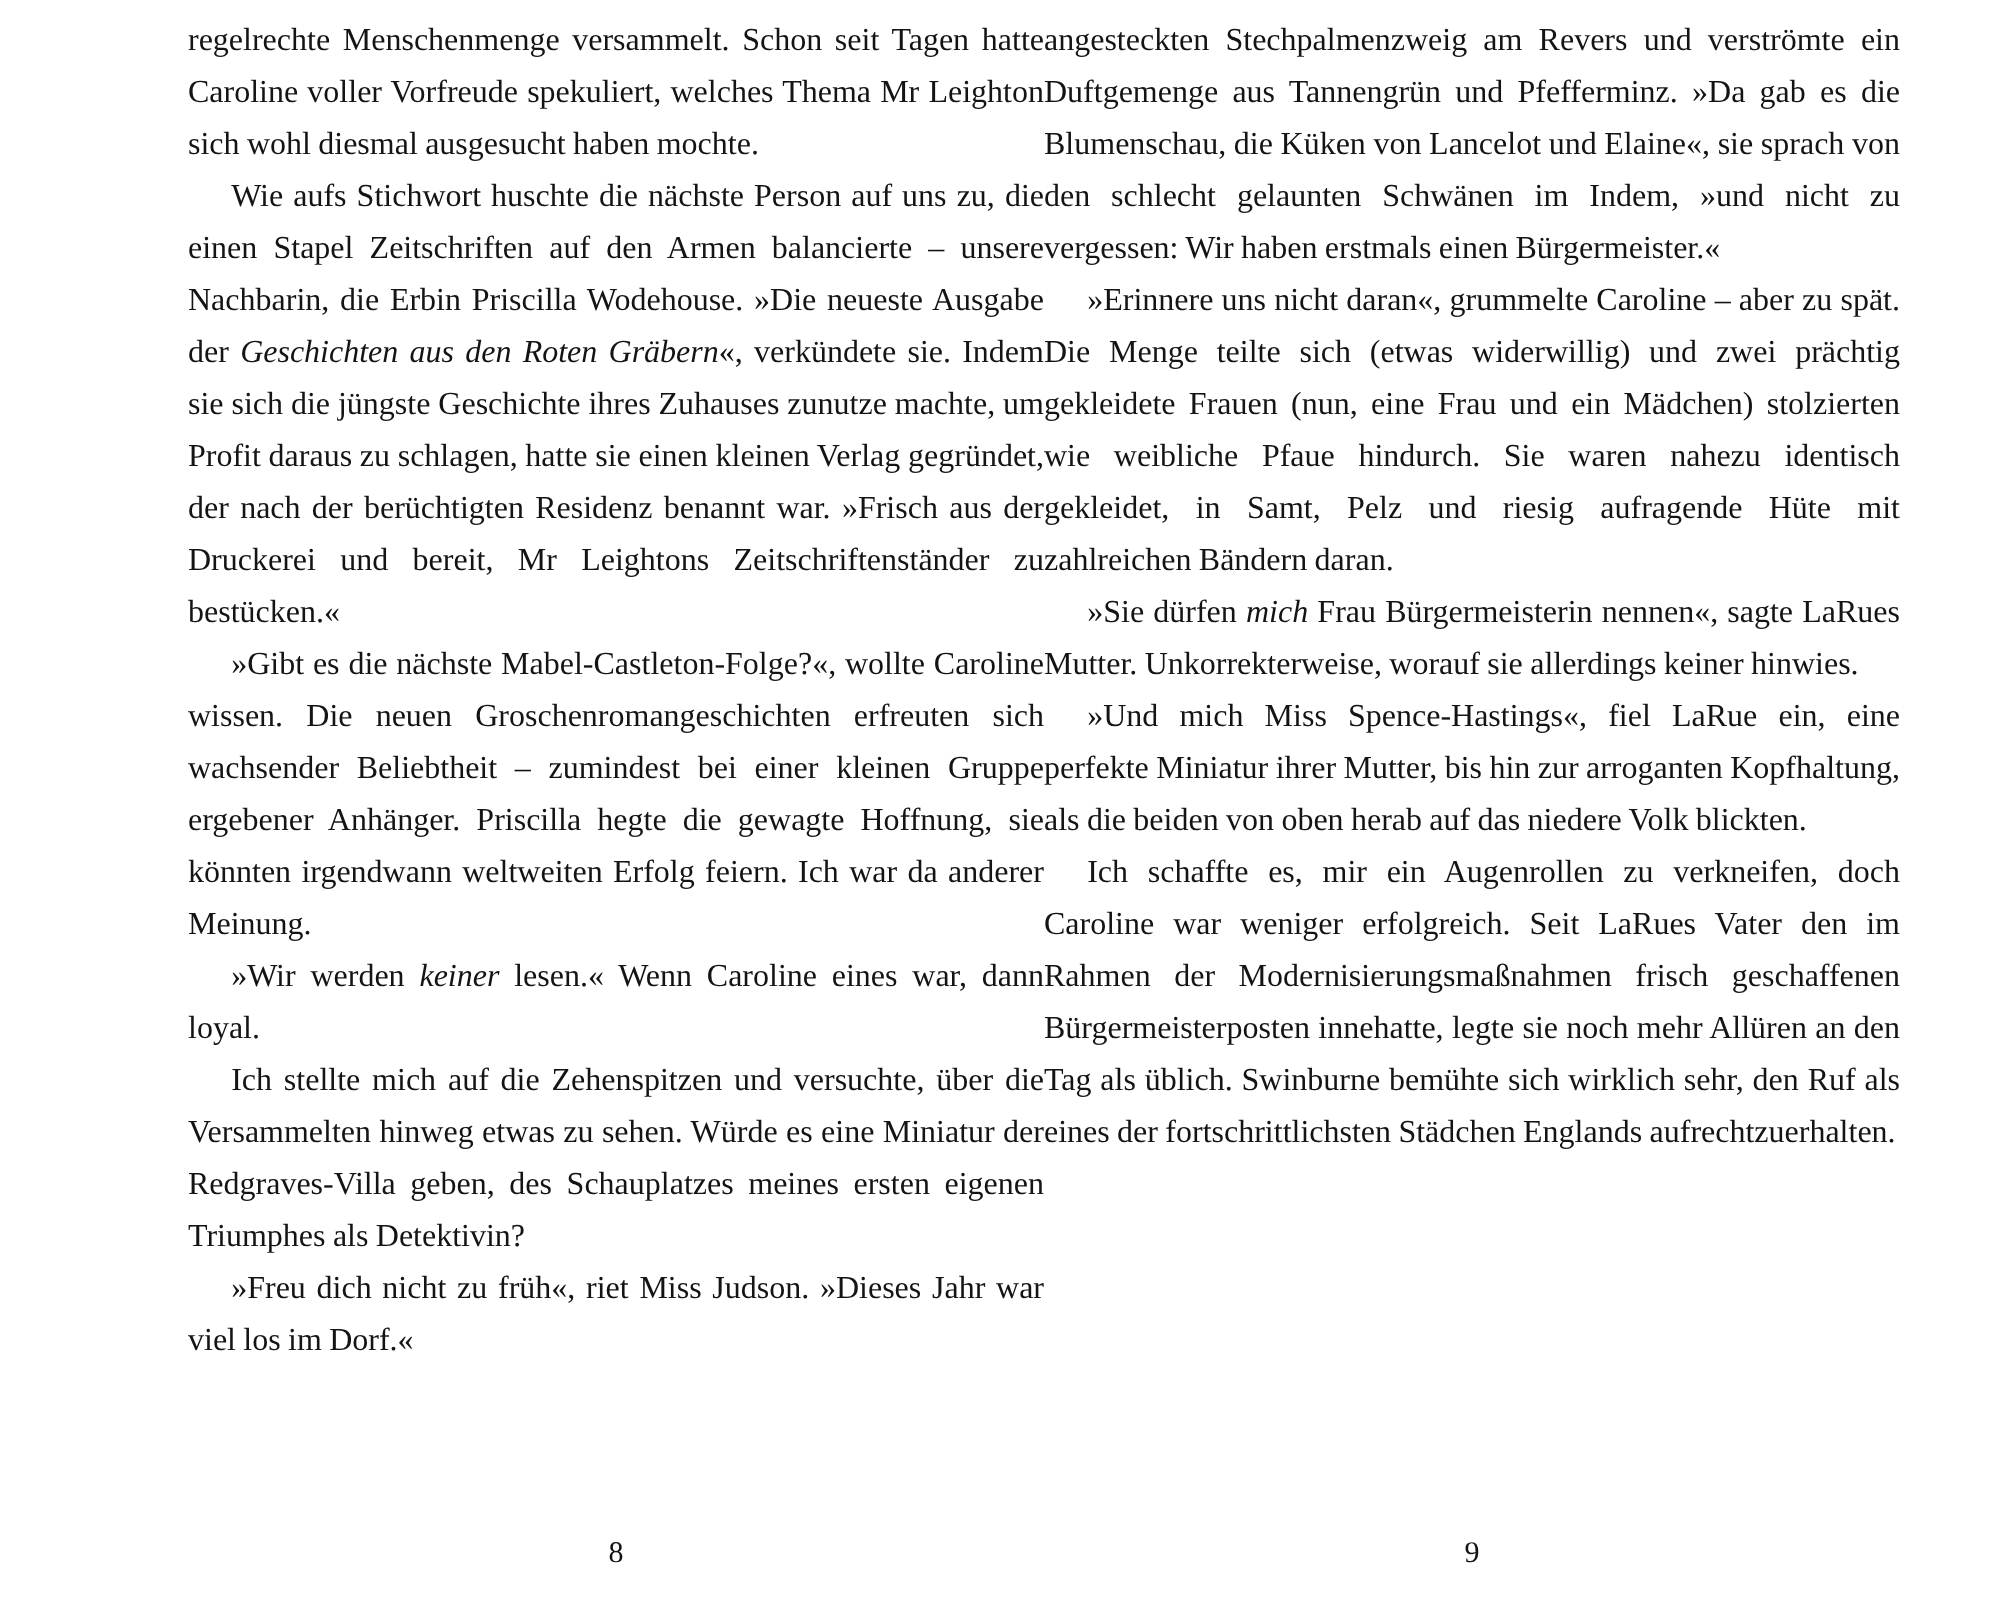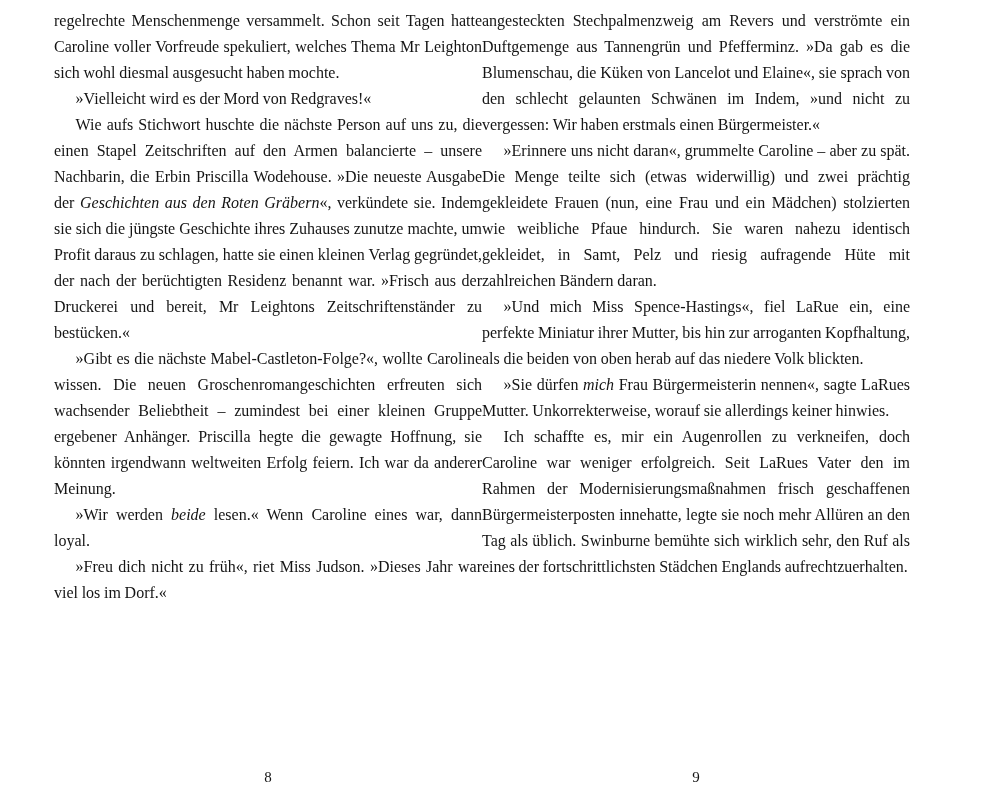--- a/index.html
+++ b/index.html
@@ -12,21 +12,21 @@
     height: 800px;
     overflow: hidden;
     font-family: "Liberation Serif", "DejaVu Serif", serif;
     color: #141414;
   }
   .spread {
     box-sizing: border-box;
     width: 1000px;
     height: 800px;
     display: flex;
-    justify-content: flex-start;
+    justify-content: flex-end;
     padding: 8px 50px 0 54px;
   }
   .page {
     width: 428px;
     display: flex;
     flex-direction: column;
     box-sizing: border-box;
   }
   .page-text {
     flex: 0 0 auto;
@@ -53,33 +53,33 @@
   }
 </style>
 </head>
 <body>
 
 <div class="spread">
 
   <div class="page">
     <div class="page-text">
         <p class="para">regelrechte Menschenmenge versammelt. Schon seit Tagen hatte Caroline voller Vorfreude spekuliert, welches Thema Mr Leighton sich wohl diesmal ausgesucht haben mochte.</p>
-        <p class="para indent">»Vielleicht wird es der Mord von Redgraves!«</p>
         <p class="para indent">Wie aufs Stichwort huschte die nächste Person auf uns zu, die einen Stapel Zeitschriften auf den Armen balancierte – unsere Nachbarin, die Erbin Priscilla Wodehouse. »Die neueste Ausgabe der <i>Geschichten aus den Roten Gräbern</i>«, verkündete sie. Indem sie sich die jüngste Geschichte ihres Zuhauses zunutze machte, um Profit daraus zu schlagen, hatte sie einen kleinen Verlag gegründet, der nach der berüchtigten Residenz benannt war. »Frisch aus der Druckerei und bereit, Mr Leightons Zeitschriftenständer zu bestücken.«</p>
         <p class="para indent">»Gibt es die nächste Mabel-Castleton-Folge?«, wollte Caroline wissen. Die neuen Groschenromangeschichten erfreuten sich wachsender Beliebtheit – zumindest bei einer kleinen Gruppe ergebener Anhänger. Priscilla hegte die gewagte Hoffnung, sie könnten irgendwann weltweiten Erfolg feiern. Ich war da anderer Meinung.</p>
-        <p class="para indent">»Wir werden <i>beide</i> lesen.« Wenn Caroline eines war, dann loyal.</p>
+        <p class="para indent">»Wir werden <i>keiner</i> lesen.« Wenn Caroline eines war, dann loyal.</p>
+        <p class="para indent">Ich stellte mich auf die Zehenspitzen und versuchte, über die Versammelten hinweg etwas zu sehen. Würde es eine Miniatur der Redgraves-Villa geben, des Schauplatzes meines ersten eigenen Triumphes als Detektivin?</p>
         <p class="para indent">»Freu dich nicht zu früh«, riet Miss Judson. »Dieses Jahr war viel los im Dorf.«</p>
       </div>
     <div class="page-number">8</div>
   </div>
 
   <div class="page">
     <div class="page-text">
         <p class="para">angesteckten Stechpalmenzweig am Revers und verströmte ein Duftgemenge aus Tannengrün und Pfefferminz. »Da gab es die Blumenschau, die Küken von Lancelot und Elaine«, sie sprach von den schlecht gelaunten Schwänen im Indem, »und nicht zu vergessen: Wir haben erstmals einen Bürgermeister.«</p>
         <p class="para indent">»Erinnere uns nicht daran«, grummelte Caroline – aber zu spät. Die Menge teilte sich (etwas widerwillig) und zwei prächtig gekleidete Frauen (nun, eine Frau und ein Mädchen) stolzierten wie weibliche Pfaue hindurch. Sie waren nahezu identisch gekleidet, in Samt, Pelz und riesig aufragende Hüte mit zahlreichen Bändern daran.</p>
+        <p class="para indent">»Sie dürfen <i>mich</i> Frau Bürgermeisterin nennen«, sagte LaRues Mutter. Unkorrekterweise, worauf sie allerdings keiner hinwies.</p>
         <p class="para indent">»Und mich Miss Spence-Hastings«, fiel LaRue ein, eine perfekte Miniatur ihrer Mutter, bis hin zur arroganten Kopfhaltung, als die beiden von oben herab auf das niedere Volk blickten.</p>
-        <p class="para indent">»Sie dürfen <i>mich</i> Frau Bürgermeisterin nennen«, sagte LaRues Mutter. Unkorrekterweise, worauf sie allerdings keiner hinwies.</p>
         <p class="para indent">Ich schaffte es, mir ein Augenrollen zu verkneifen, doch Caroline war weniger erfolgreich. Seit LaRues Vater den im Rahmen der Modernisierungsmaßnahmen frisch geschaffenen Bürgermeisterposten innehatte, legte sie noch mehr Allüren an den Tag als üblich. Swinburne bemühte sich wirklich sehr, den Ruf als eines der fortschrittlichsten Städchen Englands aufrechtzuerhalten.</p>
       </div>
     <div class="page-number">9</div>
   </div>
 
 </div>
 
 </body></html>

